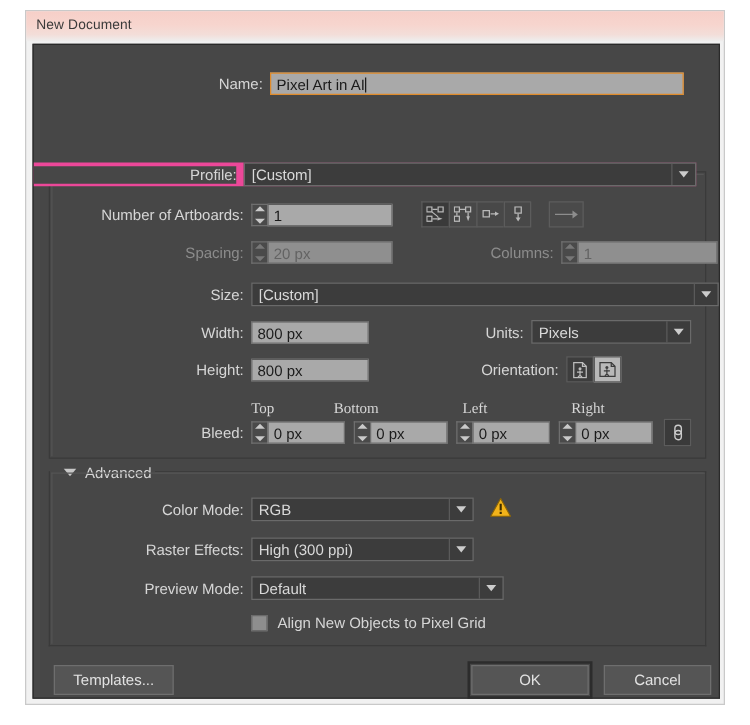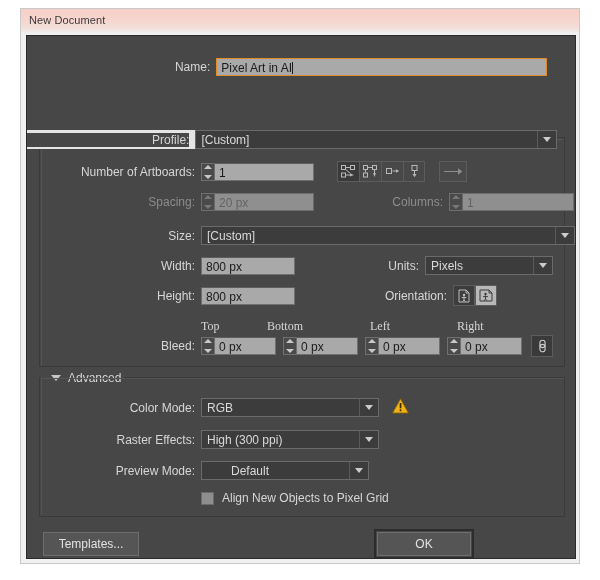--- a/index.html
+++ b/index.html
@@ -241,21 +241,21 @@
 
   <div id="dialog">
 
     <div class="row" style="left:0; top:22px; width:520px;">
       <div class="lbl" style="width:168px;padding-left:20px;">Name:</div>
       <div class="tfield focus" style="width:340px; margin-left:6px;"><span>Pixel Art in AI</span><span class="caret"></span></div>
     </div>
 
     <div class="group" style="left:12px; top:101px; width:526px; height:230px;"></div>
 
-    <div class="row" style="left:0; top:94px; width:530px; background:#e5e5e5; padding:0;">
+    <div class="row" style="left:0; top:94px; width:530px; background:#ec4899; padding:0;">
       <div style="width:168px; background:#474747; text-align:right;">
         <span class="lbl">Profile:</span>
       </div>
       <div class="combo" style="width:374px; margin-left:6px;">
         <span class="val">[Custom]</span>
         <span class="arrowbox">
             <i></i>
           </span>
       </div>
     </div>
@@ -448,30 +448,31 @@
       <div class="combo" style="width:178px; margin-left:6px;">
         <span class="val">High (300 ppi)</span>
         <span class="arrowbox">
             <i></i>
           </span>
       </div>
     </div>
 
     <div class="row" style="left:0; top:425px;">
       <div class="lbl" style="width:168px;">Preview Mode:</div>
-      <div class="combo" style="width:168px; margin-left:6px;padding-left:24px;">
+      <div class="combo" style="width:202px; margin-left:6px;">
         <span class="val">Default</span>
         <span class="arrowbox">
             <i></i>
           </span>
       </div>
     </div>
 
     <div class="row" style="left:174px; top:455px;">
       <span class="cbox"></span>
       <span style="margin-left:8px; font-size:12px; color:#d6d6d6;">Align New Objects to Pixel Grid</span>
     </div>
 
     <div class="btn" style="position:absolute; left:16px; top:496px; width:96px;">Templates...</div>
     <div class="btn focusring" style="position:absolute; left:350px; top:496px; width:94px;">OK</div>
+    <div class="btn" style="position:absolute; left:456px; top:496px; width:86px;">Cancel</div>
 
   </div>
 </div>
 
 </body></html>

